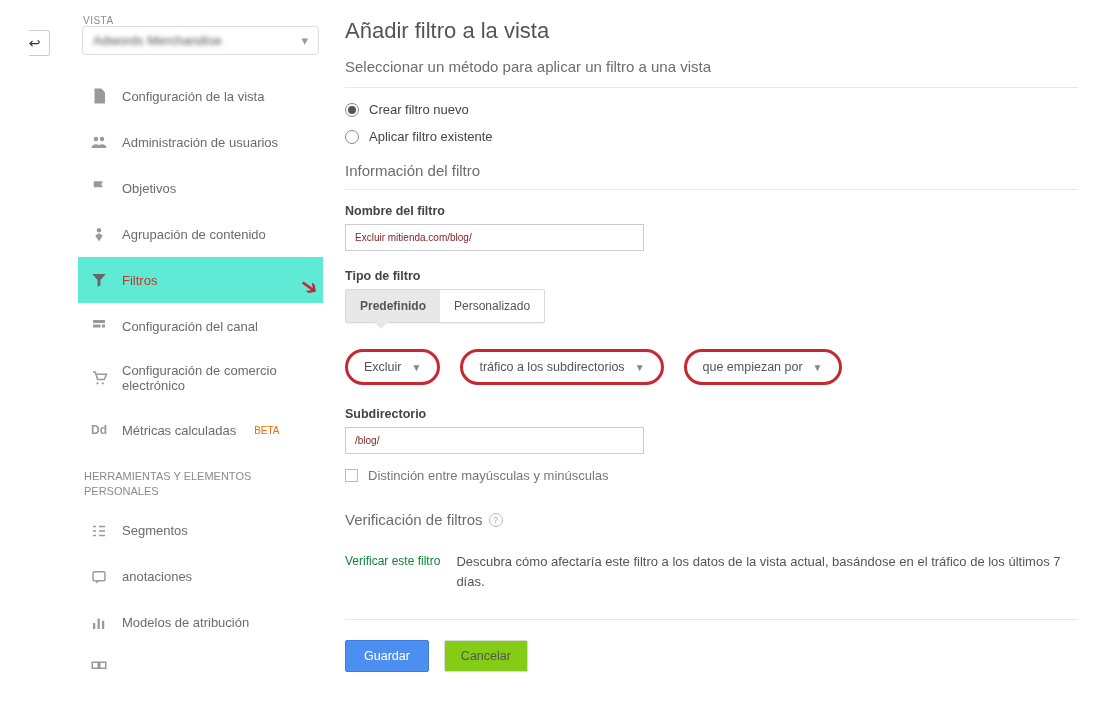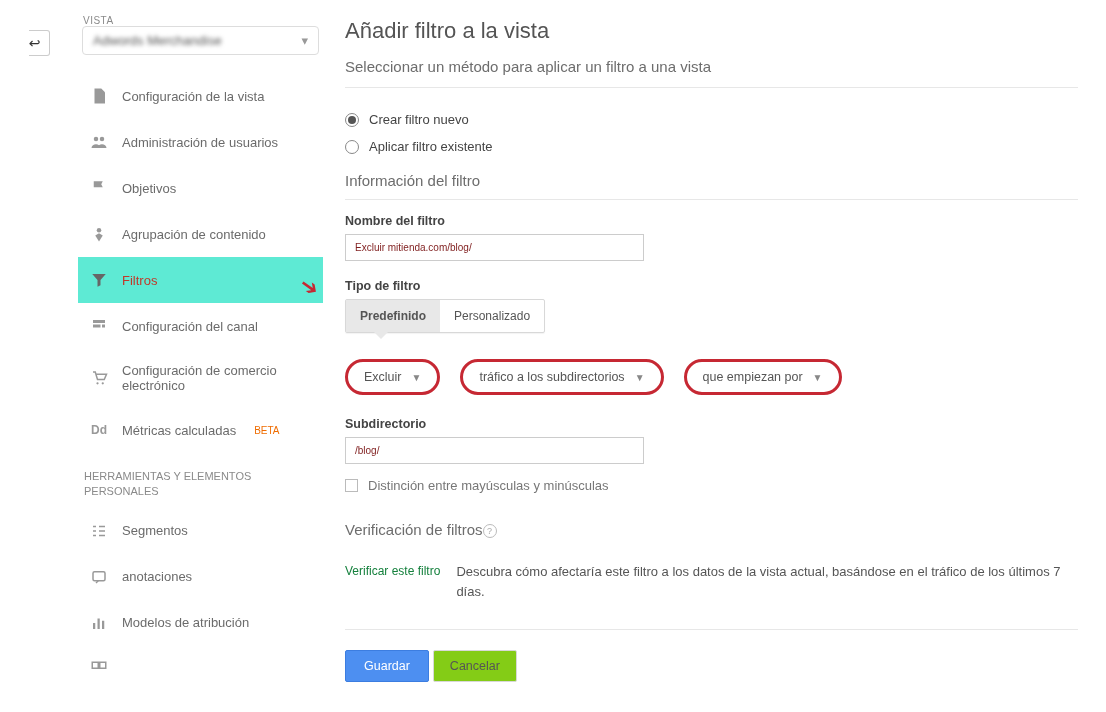--- a/index.html
+++ b/index.html
@@ -12,43 +12,43 @@
     .view-picker { border:1px solid #ddd; border-radius:4px; padding:6px 10px; margin:0 4px 18px 4px; display:flex; align-items:center; justify-content:space-between; color:#999; cursor:pointer;}
     .view-picker .blur { filter: blur(2px); color:#555;}
     .nav-item { display:flex; align-items:center; gap:14px; padding:14px 12px; color:#6b6b6b; cursor:pointer; font-size:13px;}
     .nav-item .icon { width:18px; height:18px; display:flex; align-items:center; justify-content:center; color:#888;}
     .nav-item.active { background:#5eead4; color:#c0392b; font-weight:500;}
     .nav-item.active .icon { color:#666;}
     .tools-label { font-size:11px; color:#8a8a8a; margin: 16px 10px 8px 6px; line-height:1.4;}
     .beta { color:#ef6c00; font-size:10px; margin-left:4px;}
     .main { flex:1; padding: 18px 28px 0 22px; border-left:0px solid #e5e5e5; overflow:hidden;}
     .main h1 { font-size:22px; font-weight:400; color:#545454; margin-bottom:14px;}
-    .subhead { font-size:15px; color:#6d6d6d; border-bottom:1px solid #e7e7e7; padding-bottom:12px; margin-bottom:24px;}
+    .subhead { font-size:15px; color:#6d6d6d; border-bottom:1px solid #e7e7e7; padding-bottom:12px; margin-bottom:14px;}
     .radios label { display:flex; align-items:center; gap:10px; margin-bottom:12px; color:#444; font-size:13px; cursor:pointer;}
     .radio-dot { width:14px; height:14px; border:1px solid #888; border-radius:50%; display:inline-flex; align-items:center; justify-content:center;}
     .radio-dot.sel::after{content:""; width:8px; height:8px; background:#555; border-radius:50%;}
     .sec-title { font-size:15px; color:#6d6d6d; border-bottom:1px solid #e7e7e7; padding-bottom:10px; margin:18px 0 14px 0;}
     .field-label { font-weight:700; font-size:12.5px; color:#444; margin-bottom:6px; }
     .text-input { width:299px; border:1px solid #ccc; padding:7px 9px; font-size:10px; color:#7f1d1d; margin-bottom:18px; display:block;}
     .tabs { display:flex; border:1px solid #d8d8d8; width:fit-content; border-radius:2px; box-shadow:0 1px 1px rgba(0,0,0,0.05); margin-bottom:26px; position:relative;}
     .tab { padding:9px 14px; font-size:12px; color:#555; cursor:pointer;}
     .tab.active { background:#e8e8e8; font-weight:600;}
     .tab-pointer { position:absolute; bottom:-7px; left:28px; width:0; height:0; border-left:7px solid transparent; border-right:7px solid transparent; border-top:7px solid #e8e8e8;}
     .pillrow { display:flex; gap:20px; margin-bottom:22px;}
     .pill-circle { border:3px solid #c62833; border-radius:999px; padding:2px 6px; display:inline-flex;}
     .pill { display:inline-flex; align-items:center; gap:10px; padding:6px 10px; font-size:12.5px; color:#555; cursor:pointer;}
     .pill .caret { color:#888; font-size:10px;}
     .check-row { display:flex; align-items:center; gap:10px; color:#777; font-size:13px; margin-top:-4px;}
     .checkbox { width:13px; height:13px; border:1px solid #bbb; display:inline-block;}
     .verify-row { display:flex; gap:16px; margin-top:20px; padding-top:4px; padding-bottom:28px; border-bottom:1px solid #e7e7e7;}
     .verify-link { color:#15803d; font-size:12px; cursor:pointer; flex-shrink:0; padding-top:2px;}
     .verify-desc { color:#555; font-size:13px; line-height:1.5;}
-    .verify-title { font-size:15px; color:#6d6d6d; display:flex; align-items:flex-end; }
+    .verify-title { font-size:15px; color:#6d6d6d; display:flex; align-items:center; gap:6px;}
     .qmark { width:14px; height:14px; border:1px solid #bbb; border-radius:50%; font-size:9px; color:#aaa; display:inline-flex; align-items:center; justify-content:center;}
-    .btnrow { display:flex; gap:4px; margin-top:20px;}
+    .btnrow { display:flex; gap:15px; margin-top:20px;}
     .btn-primary { background:#4d8ff1; color:#fff; border:1px solid #3c7de0; padding:8px 18px; font-size:12.5px; border-radius:2px; cursor:pointer;}
     .btn-secondary { background:#84cc16; color:#555; border:1px solid #d8d8d8; padding:8px 16px; font-size:12.5px; border-radius:2px; cursor:pointer;}
     .arrow-annot { position:absolute; left:300px; top:274px; color:#c62833; font-size:22px; transform:rotate(35deg); z-index:5;}
     .container-rel {position:relative;}
     svg.ico { width:18px; height:18px; fill:currentColor; }
   </style>
 </head>
 <body>
 
 <div class="wrap container-rel">

